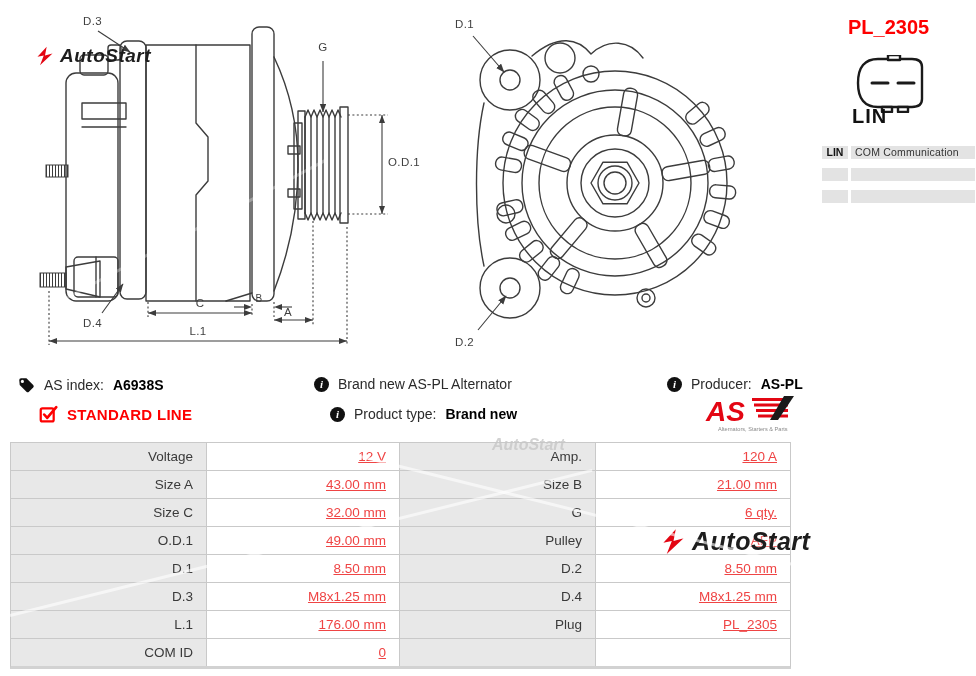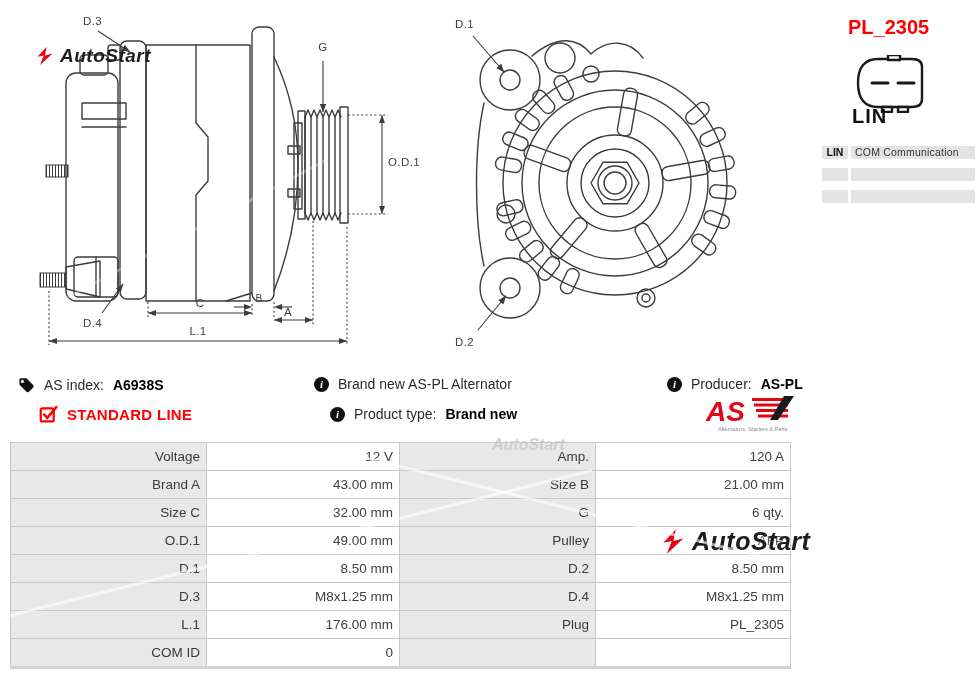--- a/index.html
+++ b/index.html
@@ -29,24 +29,24 @@
   .info-item b{color:#000;}
   .red-line{color:#fe0000;font-weight:bold;font-size:15px;letter-spacing:.3px;}
   .info-i{width:15px;height:15px;border-radius:50%;background:#111;color:#fff;
           display:inline-flex;align-items:center;justify-content:center;flex:0 0 15px;
           font-family:"Liberation Serif",serif;font-weight:bold;font-style:italic;font-size:11px;}
   .info-i::after{content:"i";}
   
   .spec{position:absolute;left:10px;top:442px;display:grid;
         grid-template-columns:195px 192px 195px 194px;gap:1px;background:#c9c9c9;
         border:1px solid #c9c9c9;border-bottom:3px solid #d2d2d2;}
-  .cell{height:27px;line-height:27px;font-size:13.5px;text-align:right;padding-right:6px;
+  .cell{height:27px;line-height:27px;font-size:13.5px;text-align:right;padding-right:13px;
         white-space:nowrap;overflow:visible;}
   .cell.lab{background:#e8e8e8;color:#3a3a3a;}
-  .cell.val{background:#ffffff;color:#404040;}
+  .cell.val{background:#ffffff;color:#ef4444;text-decoration:underline;}
   
   .wm{position:absolute;display:flex;align-items:center;gap:5px;font-weight:bold;font-style:italic;
       color:#1d1d1d;pointer-events:none;letter-spacing:.5px;}
   .wm-top{left:35px;top:45px;font-size:19px;}
   .wm-table{left:660px;top:527px;font-size:25px;z-index:4;text-shadow:0 0 3px #fff;}
   .wm-faint{left:492px;top:436px;font-size:16px;color:#c7c7c7;opacity:.8;z-index:3;font-style:italic;font-weight:bold;position:absolute;pointer-events:none;}
   .streak{position:absolute;height:3px;background:rgba(255,255,255,.6);transform-origin:left center;
           pointer-events:none;z-index:5;}
   
   .aspl{position:absolute;left:704px;top:394px;}
@@ -278,21 +278,21 @@
       <text x="14" y="37" font-family="Liberation Sans, sans-serif" font-size="5.6" fill="#8a8a8a">Alternators, Starters &amp; Parts</text>
     </svg>
   </div>
 
   <div class="spec">
     <div class="cell lab">Voltage</div>
     <div class="cell val">12 V</div>
     <div class="cell lab">Amp.</div>
     <div class="cell val">120 A</div>
 
-    <div class="cell lab">Brand A</div>
+    <div class="cell lab">Size A</div>
     <div class="cell val">43.00 mm</div>
     <div class="cell lab">Size B</div>
     <div class="cell val">21.00 mm</div>
 
     <div class="cell lab">Size C</div>
     <div class="cell val">32.00 mm</div>
     <div class="cell lab">G</div>
     <div class="cell val">6 qty.</div>
 
     <div class="cell lab">O.D.1</div>

